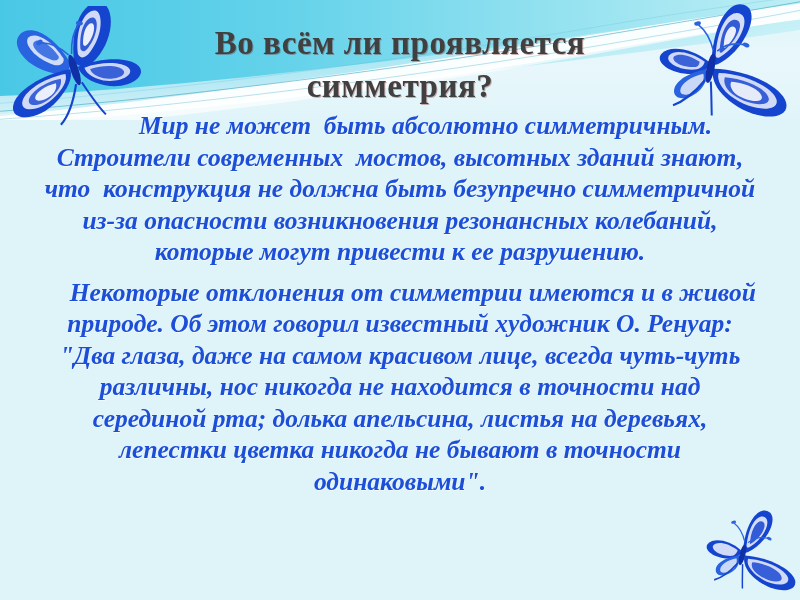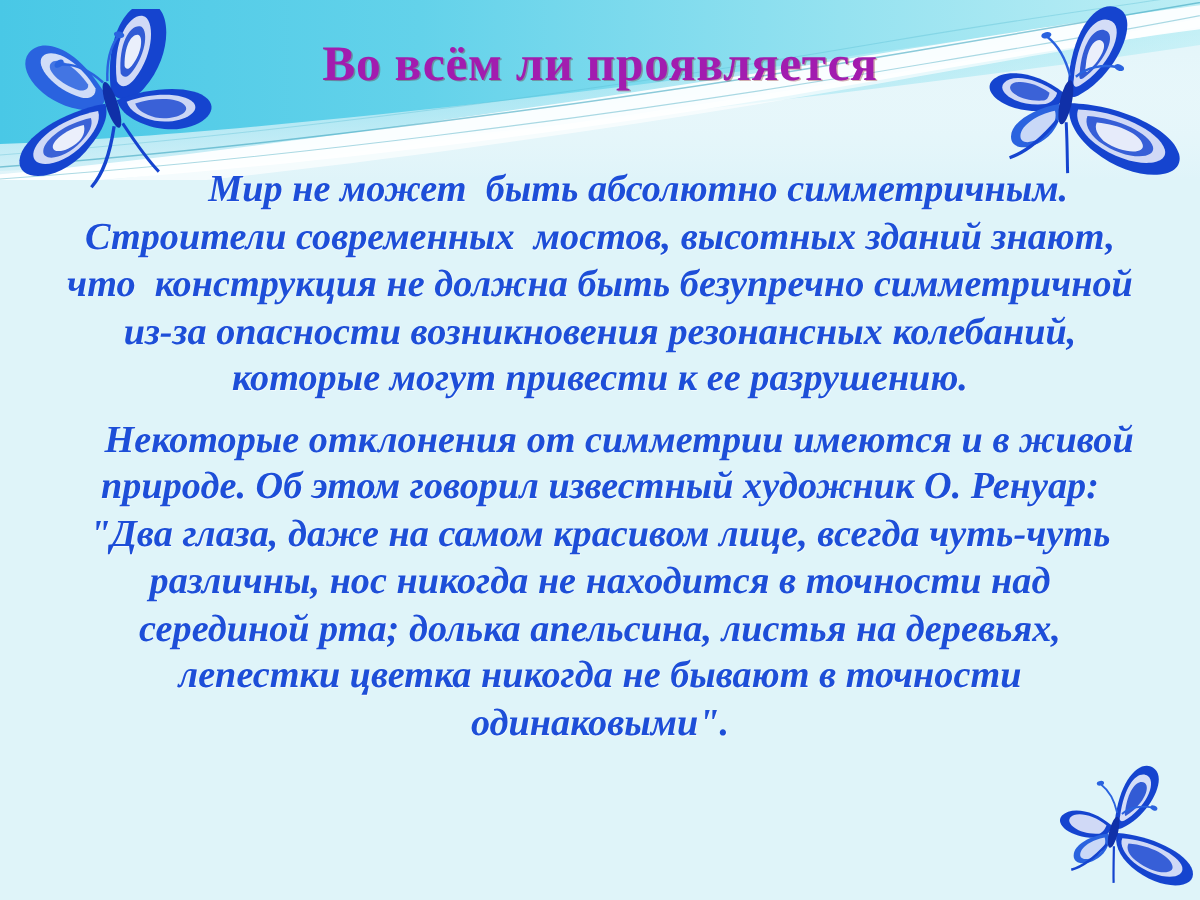--- a/index.html
+++ b/index.html
@@ -46,21 +46,21 @@
   
   .title-block {
     position: absolute;
     left: 0;
     top: 22px;
     width: 800px;
     text-align: center;
   }
   .title-line {
     display: block;
-    color: #a21caf;
+    color: #404040;
     font-family: "Liberation Serif", "DejaVu Serif", serif;
     font-weight: bold;
     font-size: 33px;
     line-height: 43px;
     letter-spacing: 0.5px;
     text-shadow: 1px 1px 0 rgba(120,0,0,0.30);
     white-space: nowrap;
   }
 
   
@@ -210,20 +210,21 @@
         <ellipse cx="-19" cy="-34" rx="3" ry="1.9" fill="#2a63df" transform="rotate(-25 -19 -34)"></ellipse>
         <ellipse cx="28" cy="-25" rx="3" ry="1.9" fill="#2a63df" transform="rotate(10 28 -25)"></ellipse>
         <path d="M-2,13 C-9,26 -16,35 -25,40" fill="none" stroke="#1544cf" stroke-width="2"></path>
         <path d="M4,13 C7,26 9,35 11,42" fill="none" stroke="#1544cf" stroke-width="1.8"></path>
       </g>
     </svg>
   </div>
 
   <div class="title-block">
     <span class="title-line">Во всём ли проявляется</span>
+    <span class="title-line">симметрия?</span>
   </div>
 
   <div class="body-block">
     <p class="para">        Мир не может  быть абсолютно симметричным. Строители современных  мостов, высотных зданий знают,  что  конструкция не должна быть безупречно симметричной из-за опасности возникновения резонансных колебаний, которые могут привести к ее разрушению.</p>
     <p class="para">    Некоторые отклонения от симметрии имеются и в живой природе. Об этом говорил известный художник О. Ренуар: "Два глаза, даже на самом красивом лице, всегда чуть-чуть различны, нос никогда не находится в точности над серединой рта; долька апельсина, листья на деревьях, лепестки цветка никогда не бывают в точности одинаковыми".</p>
   </div>
 
 </div>
 
 </body></html>

